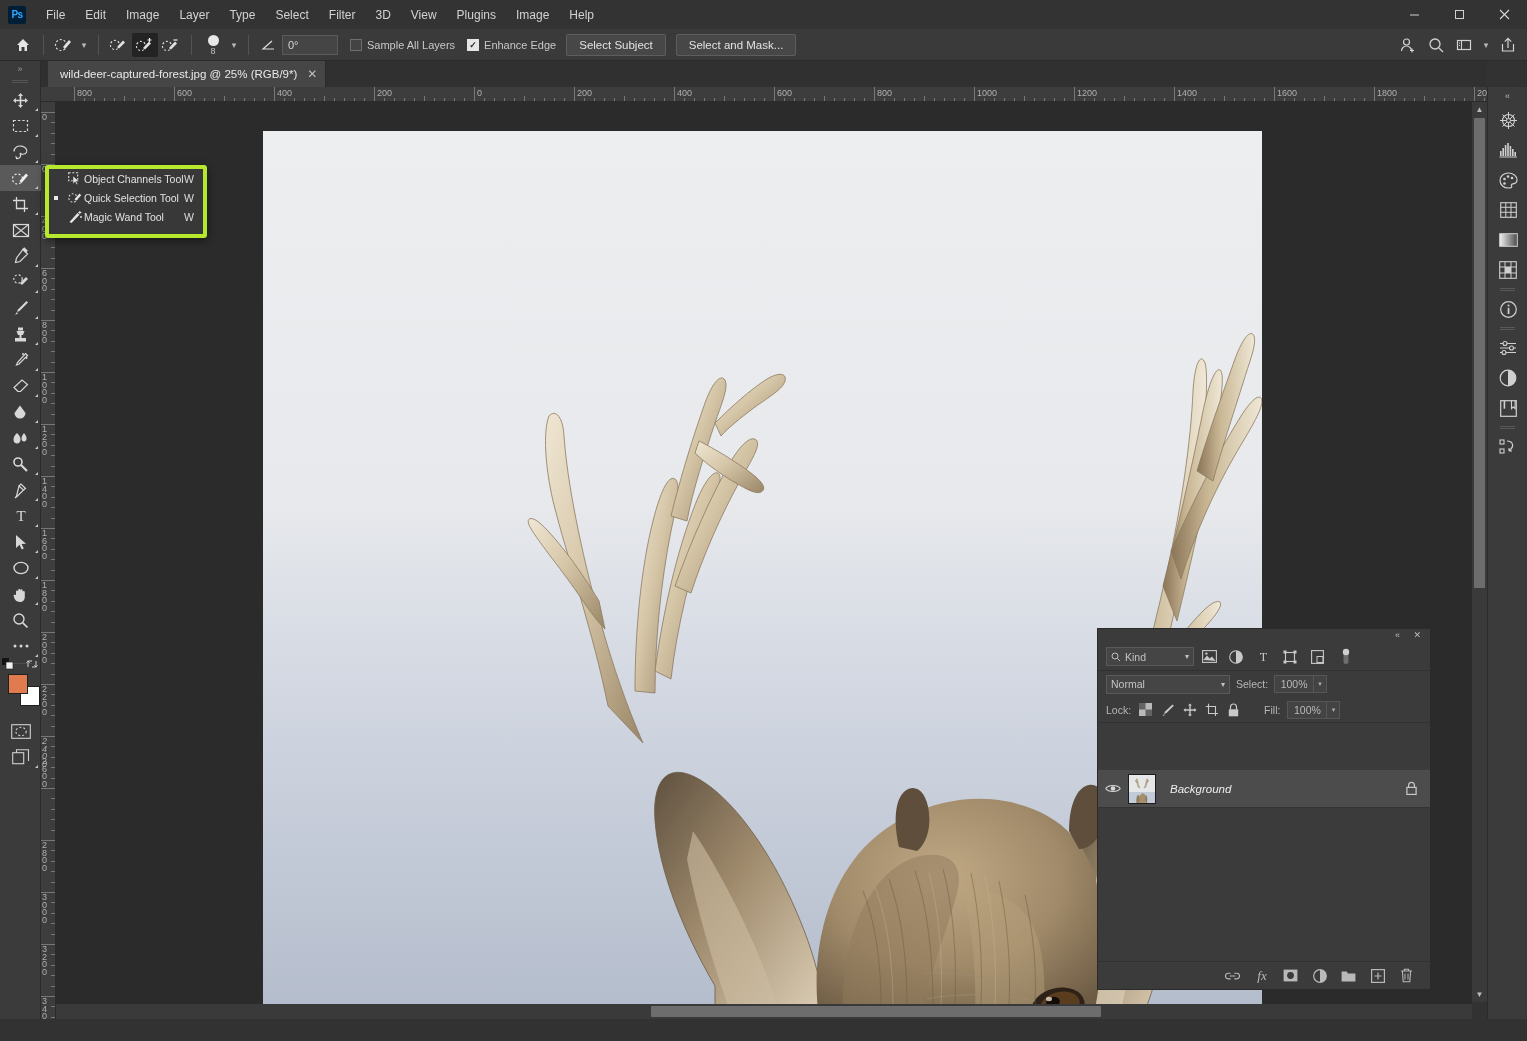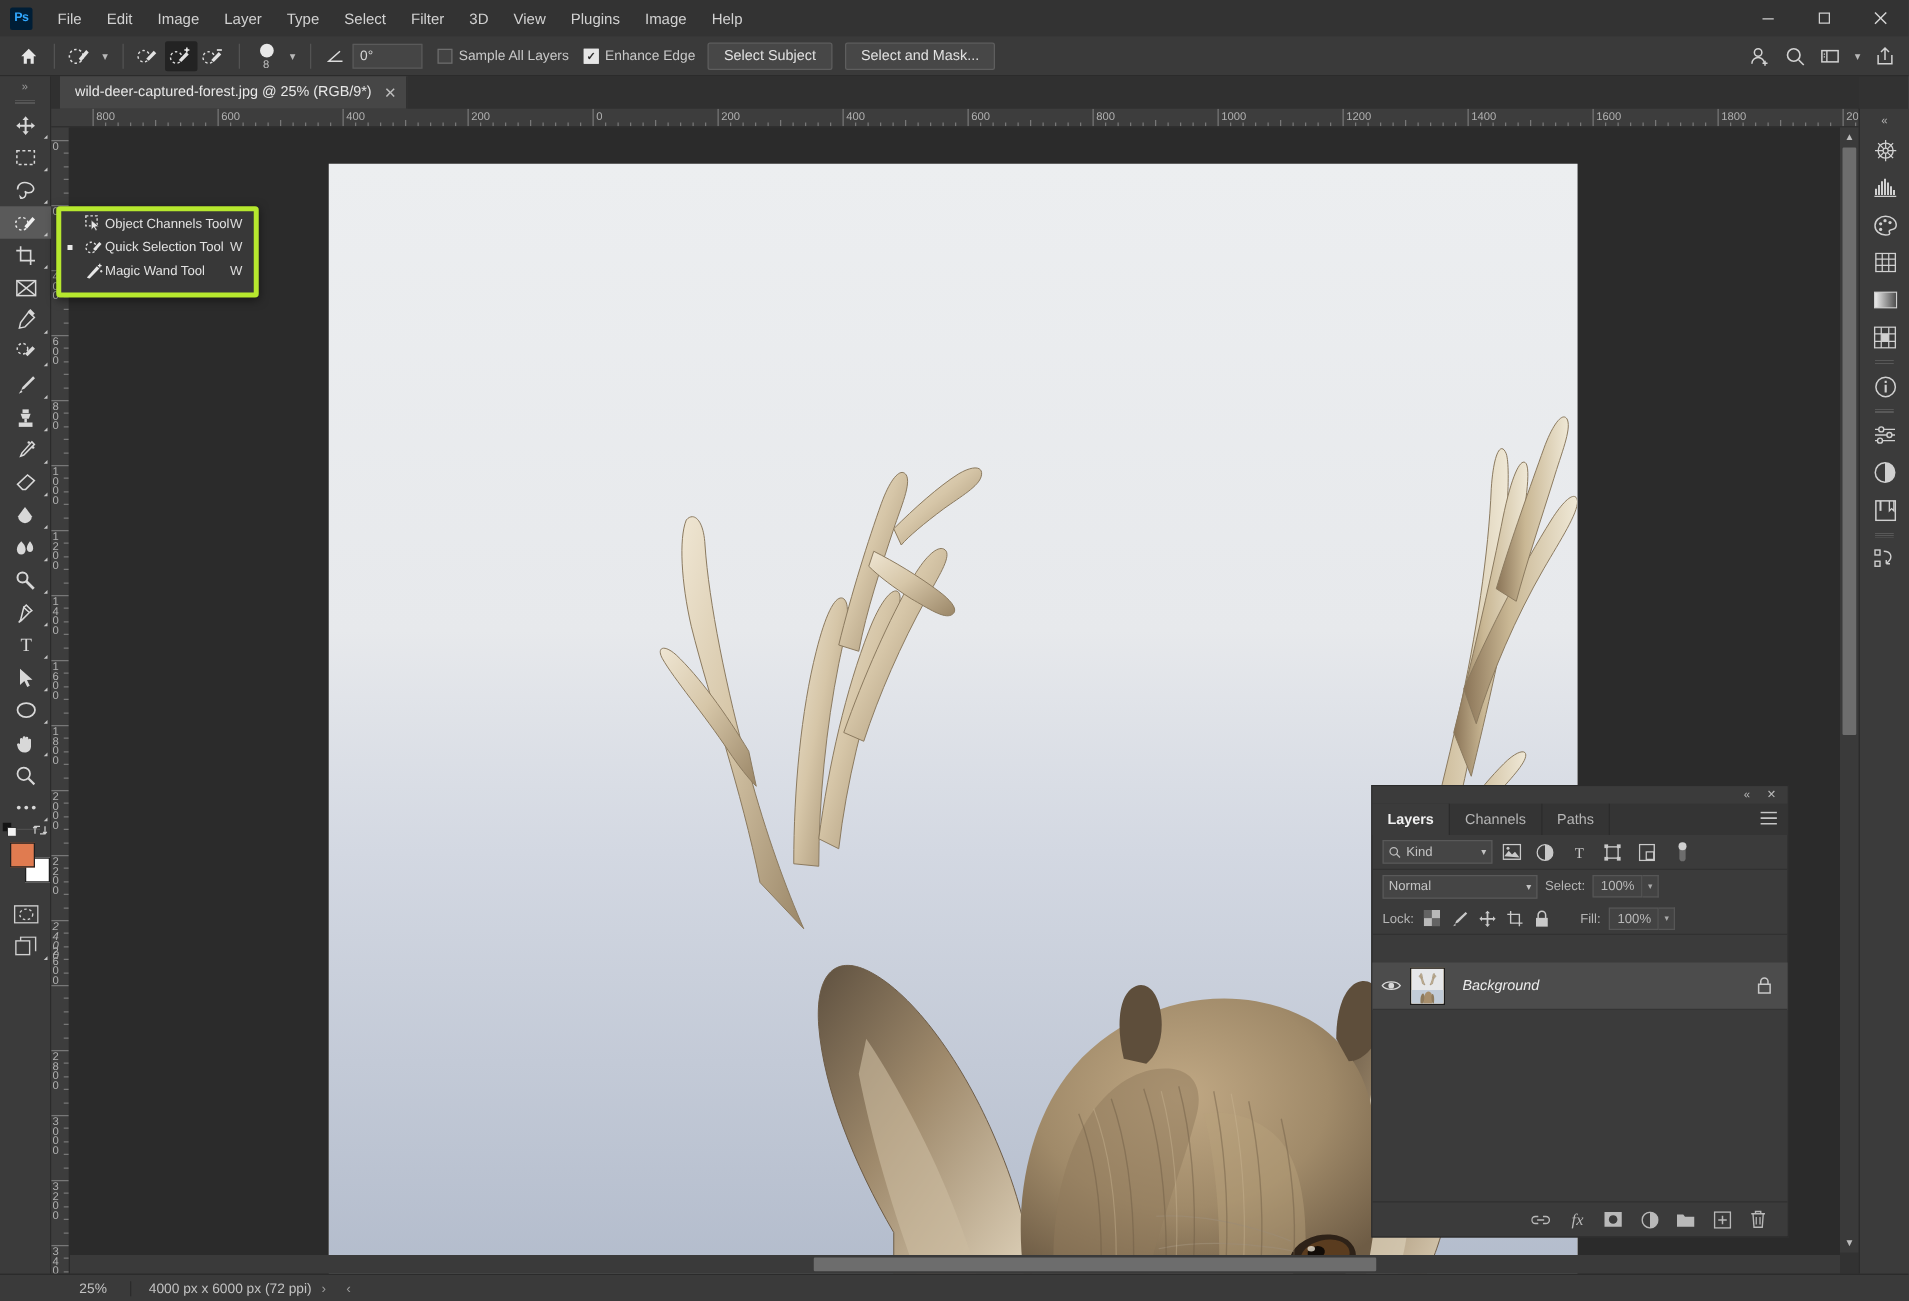--- a/index.html
+++ b/index.html
@@ -1092,32 +1092,20 @@
         </svg>
     </div>
   </div>
 
   <div class="layerspanel">
     <div class="lp-titlerow">
       <span class="ic" style="right:30px">«</span>
       <span class="ic" style="right:9px">✕</span>
     </div>
 
-    <div class="lp-tabs">
-      <div class="lp-tab active">Layers</div>
-      <div class="lp-tab">Channels</div>
-      <div class="lp-tab">Paths</div>
-      <div class="lp-menu">
-        <svg width="14" height="11" viewBox="0 0 14 11">
-            <g stroke="#c6c6c6" stroke-width="1.3">
-              <path d="M0.5 1 h13 M0.5 5.5 h13 M0.5 10 h13"></path>
-            </g>
-          </svg>
-      </div>
-    </div>
 
     <div class="lp-filterrow">
       <div class="kindsel">
         <svg width="10" height="10" viewBox="0 0 10 10">
             <circle cx="4" cy="4" r="3" fill="none" stroke="#bdbdbd" stroke-width="1"></circle>
             <line x1="6.2" y1="6.2" x2="9" y2="9" stroke="#bdbdbd" stroke-width="1"></line>
           </svg>
         <span>Kind</span>
         <span class="cv">▾</span>
       </div>
@@ -1285,20 +1273,14 @@
       </div>
       <div class="ft-ic">
         <svg width="13" height="15" viewBox="0 0 13 15">
             <path d="M1 3 h11 M4.4 3 V1.2 h4.2 V3 M2.4 3 l0.8 10.8 h6.6 L10.6 3" fill="none" stroke="#b9b9b9" stroke-width="1.1"></path>
             <path d="M5 5.6 v6 M8 5.6 v6" stroke="#b9b9b9" stroke-width="1"></path>
           </svg>
       </div>
     </div>
   </div>
 
-  <div class="statusbar">
-    <div class="st-zoom">25%</div>
-    <div class="st-info">4000 px x 6000 px (72 ppi)</div>
-    <div class="st-arrow">›</div>
-    <div class="st-arrow">‹</div>
-  </div>
 
 </div>
 
 </body></html>

